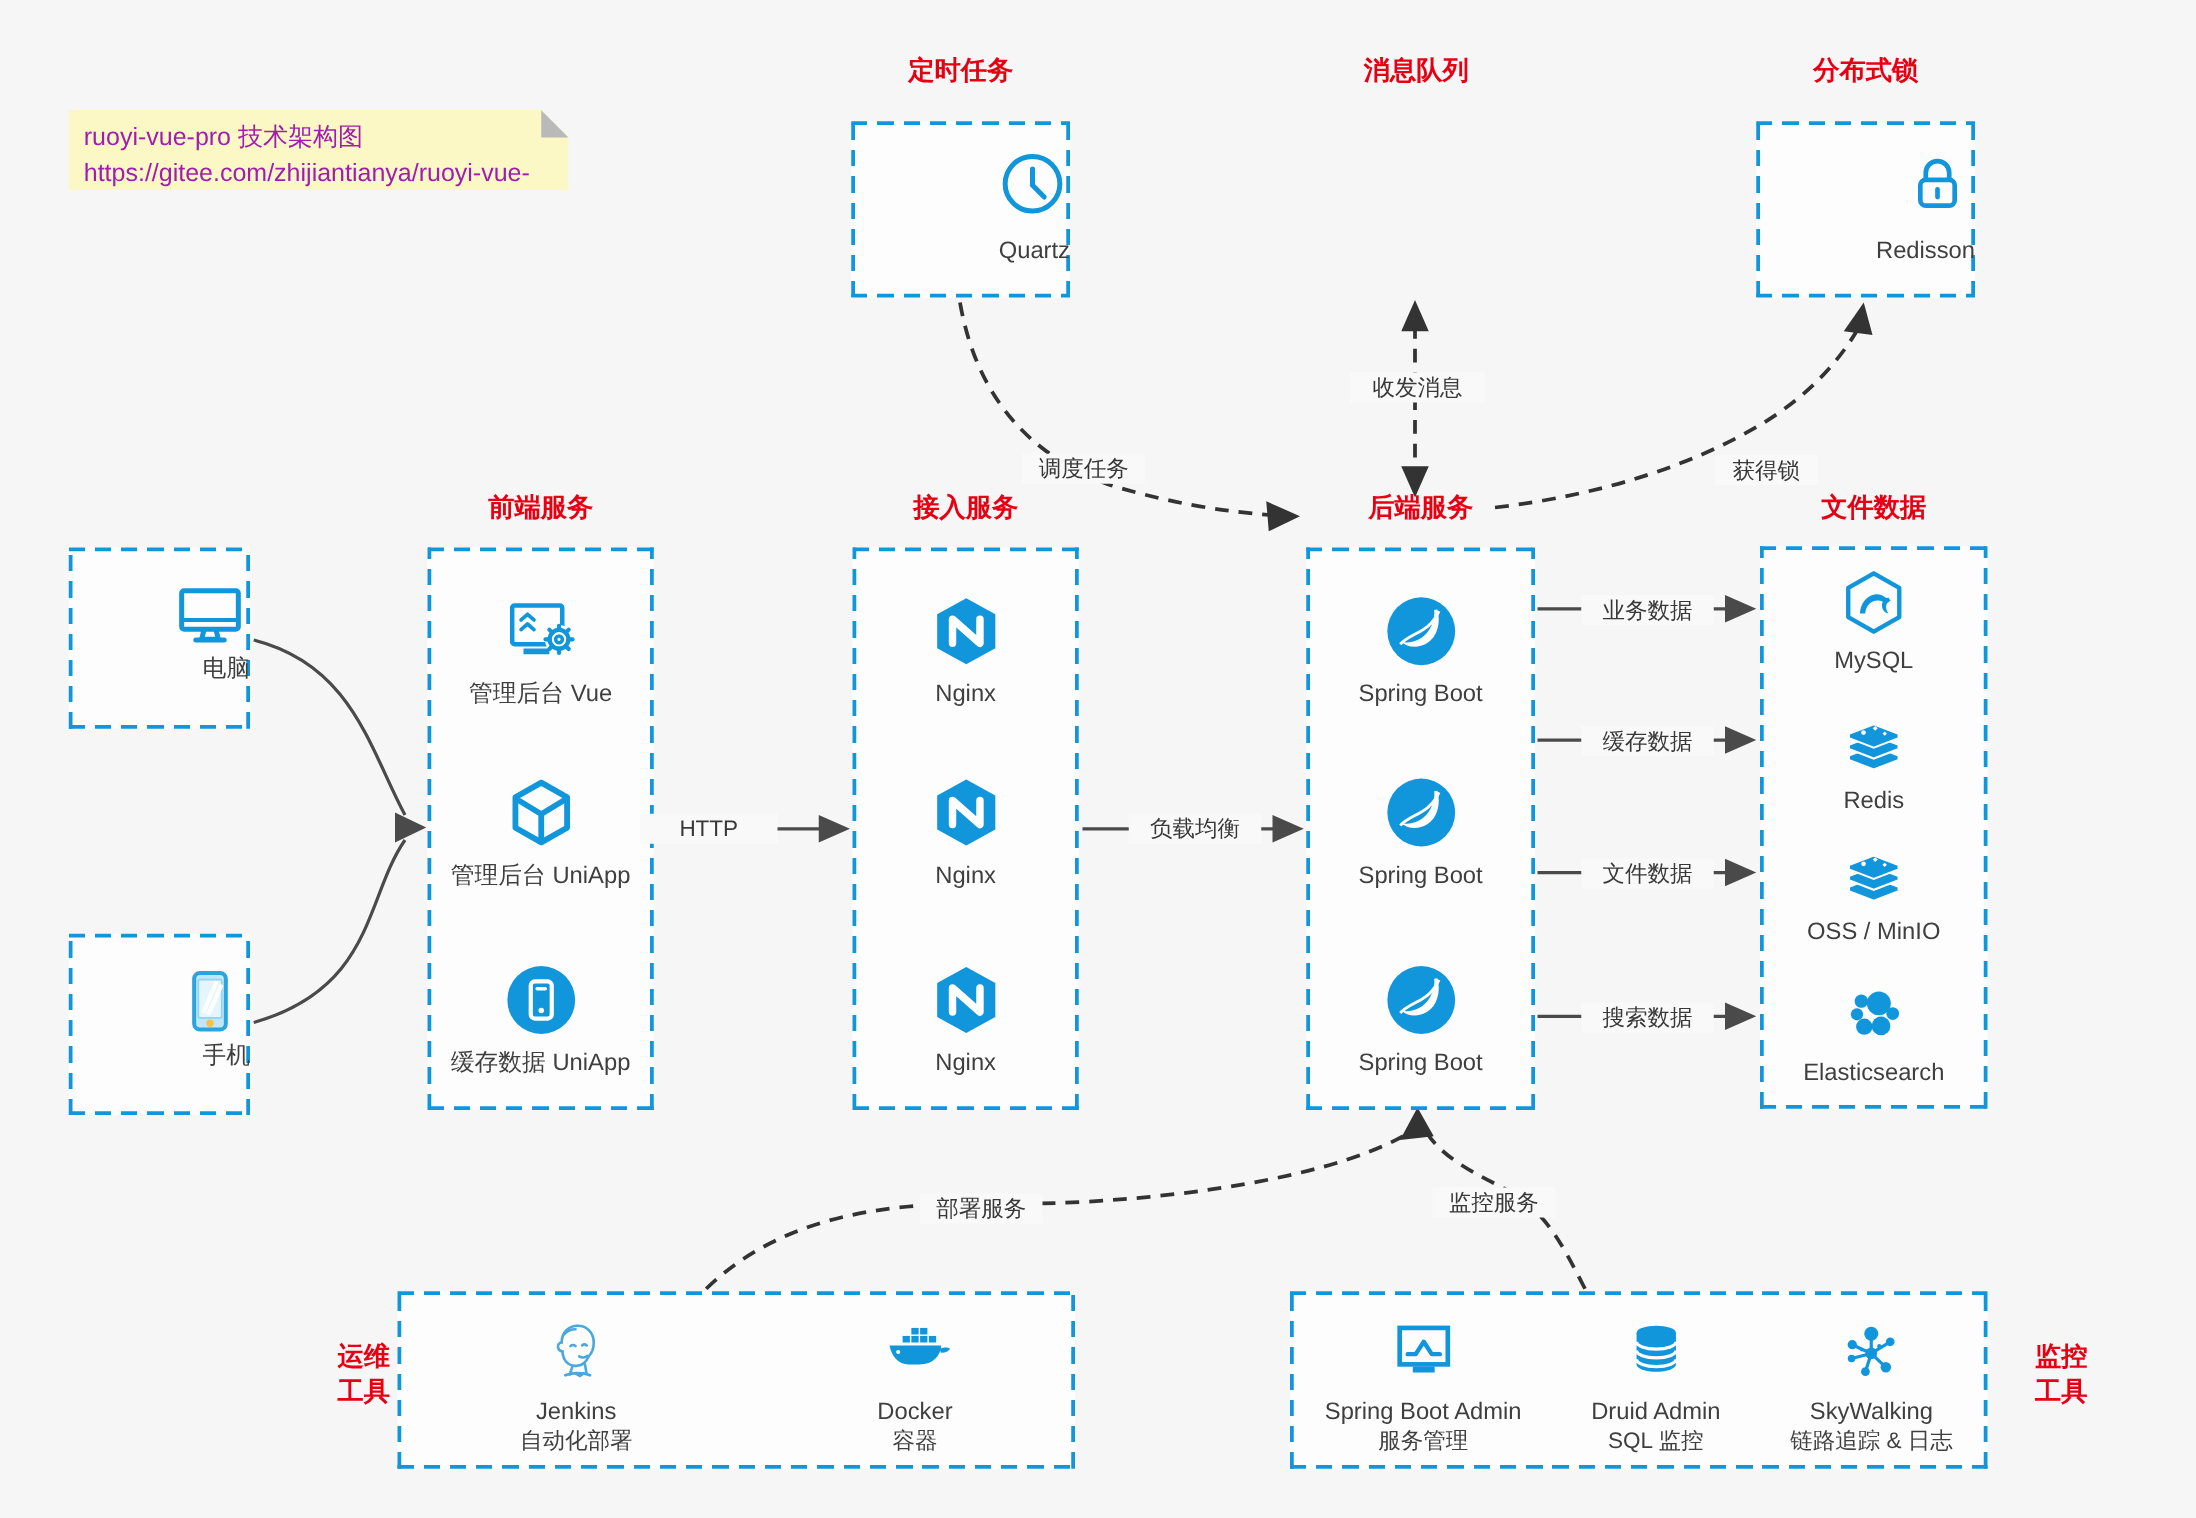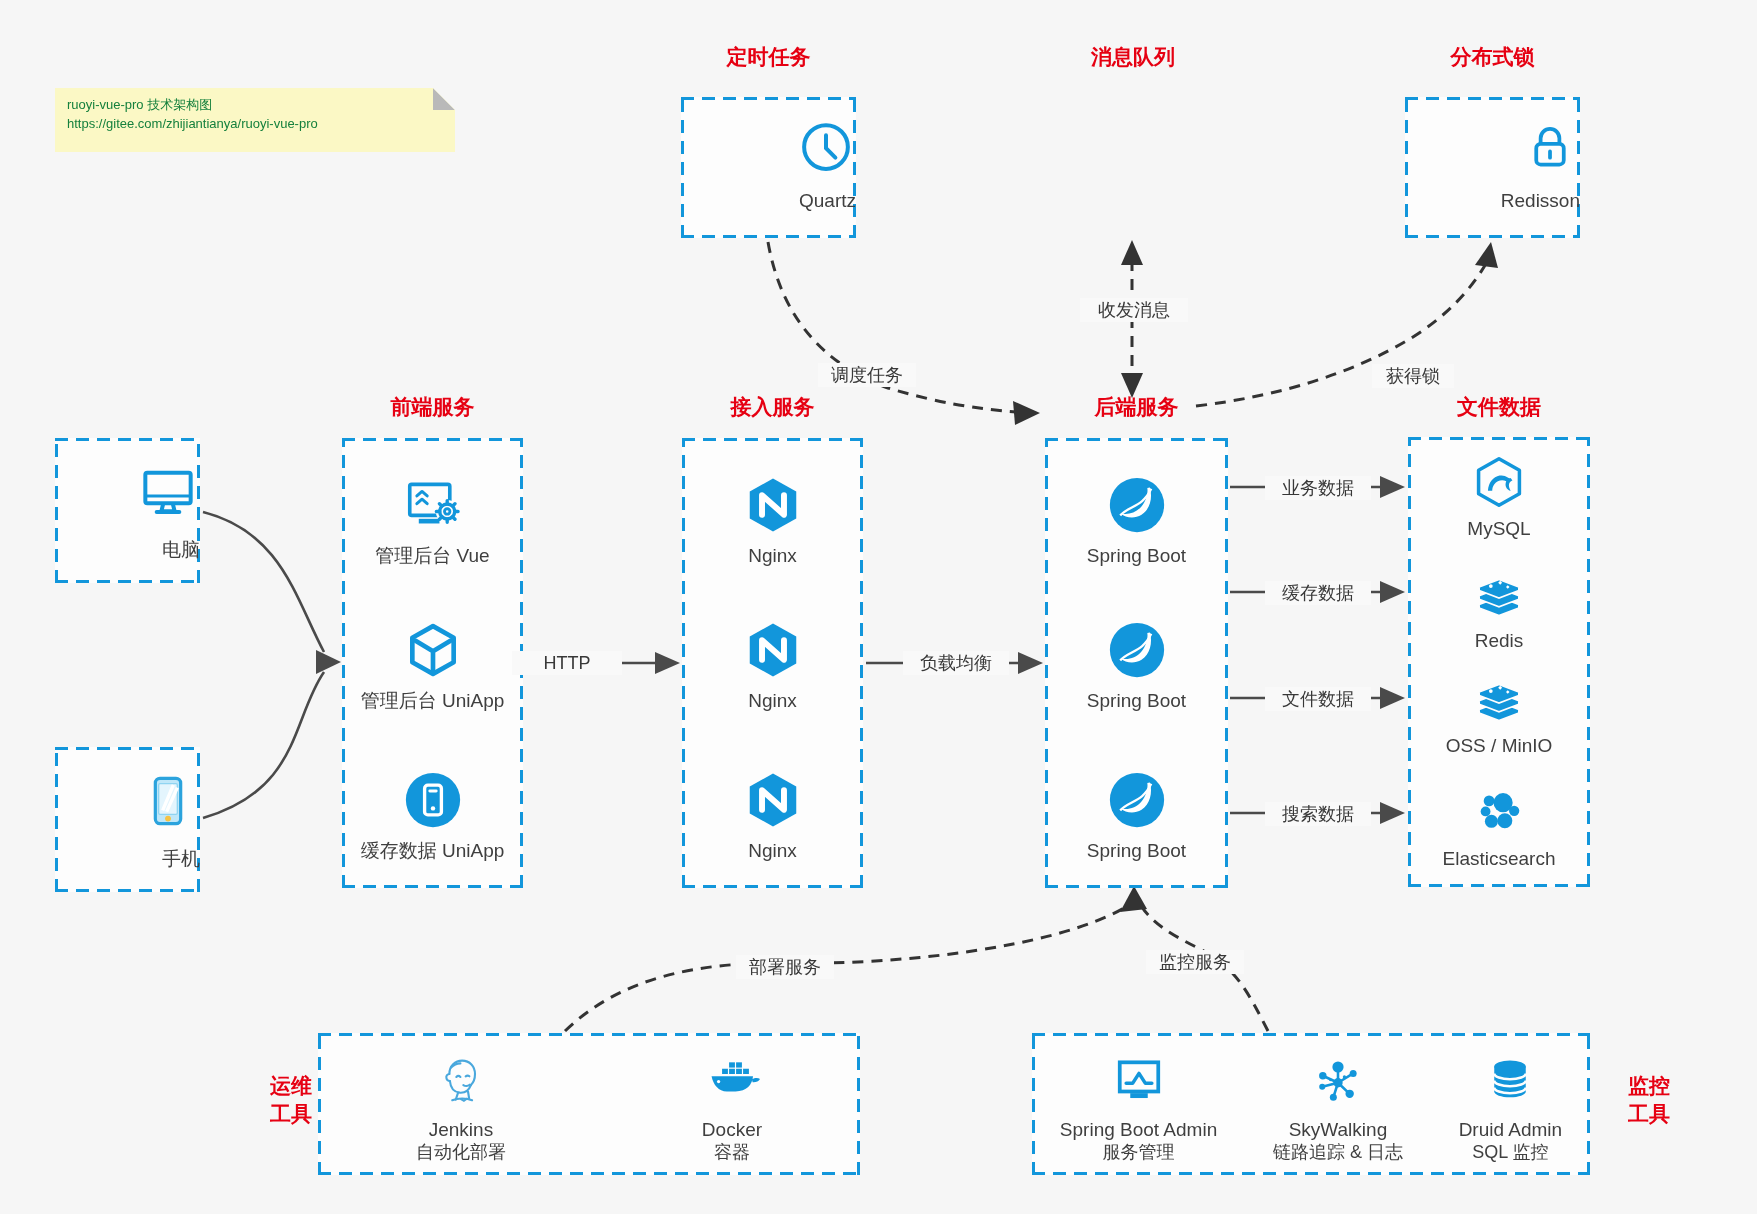--- a/index.html
+++ b/index.html
@@ -2,21 +2,21 @@
 <html><head>
 <meta charset="utf-8">
 <style>
   html,body{margin:0;padding:0;background:#f6f6f6;}
   #canvas{position:relative;width:1757px;height:1214px;background:#f6f6f6;overflow:hidden;
           font-family:"Liberation Sans","DejaVu Sans",sans-serif;color:#3f3f3f;}
   #wires{position:absolute;left:0;top:0;width:1757px;height:1214px;}
 
   
   .note{position:absolute;left:55px;top:88px;width:400px;height:64px;background:#fbf8c5;
-        padding:8px 12px;box-sizing:border-box;font-size:13px;line-height:1.45;color:#15803d;
+        padding:8px 12px;box-sizing:border-box;font-size:20px;line-height:1.45;color:#a21caf;
         clip-path:polygon(0 0,calc(100% - 22px) 0,100% 22px,100% 100%,0 100%);}
   .note-fold{position:absolute;right:0;top:0;width:0;height:0;
         border-bottom:22px solid #b9b9b9;border-right:22px solid transparent;}
 
   
   .dbox{position:absolute;--c:#1296db;background-color:#fdfdfd;background-image:
       repeating-linear-gradient(90deg,var(--c) 0 13px,transparent 13px 21px),
       repeating-linear-gradient(90deg,var(--c) 0 13px,transparent 13px 21px),
       repeating-linear-gradient(0deg,var(--c) 0 13px,transparent 13px 21px),
       repeating-linear-gradient(0deg,var(--c) 0 13px,transparent 13px 21px);
@@ -27,21 +27,21 @@
   .sec-title{position:absolute;font-size:21px;font-weight:bold;color:#e60012;text-align:center;line-height:26px;}
 
   .vbox{display:flex;flex-direction:column;align-items:flex-end;}
   .topbox{padding-top:20px;box-sizing:border-box;}
   .topbox .icon svg{width:60px;height:60px;display:block;}
   .topbox .ilabel{margin-top:12px;}
   .ilabel{font-size:19px;color:#3f3f3f;line-height:24px;text-align:center;}
 
   .client{padding-top:22px;box-sizing:border-box;}
   .client .icon svg{width:64px;height:64px;display:block;}
-  .client .ilabel{margin-top:14px;}
+  .client .ilabel{margin-top:0;}
 
   .col .item{position:absolute;left:0;width:100%;display:flex;flex-direction:column;align-items:center;}
   .col .item .icon svg{width:62px;height:62px;display:block;}
   .col .item .ilabel{margin-top:8px;}
   .col.storage .item .icon svg{width:56px;height:56px;}
   .col.storage .item .ilabel{margin-top:7px;}
 
   .botbox{display:flex;justify-content:space-around;align-items:flex-start;padding-top:20px;box-sizing:border-box;}
   .botbox .tool{display:flex;flex-direction:column;align-items:center;}
   .botbox .tool .icon svg{width:56px;height:56px;display:block;margin-bottom:9px;}
@@ -365,48 +365,48 @@
           <path d="M13 26 h5.5 l5.5 -8.5 5.5 8.5 h5.5" stroke-width="3" stroke-linejoin="round" stroke-linecap="round"></path>
           <path d="M16.5 36.5 h15" stroke-width="4.2"></path>
         </svg>
       </div>
       <div class="tool-name">Spring Boot Admin</div>
       <div class="tool-desc">服务管理</div>
     </div>
     <div class="tool">
       <div class="icon">
         <svg viewBox="0 0 48 48">
+          <ellipse cx="24" cy="11.5" rx="13.5" ry="5" fill="#1296db"></ellipse>
+          <path d="M10.5 11.5 v21.5 c0 2.8 6 5 13.5 5 s13.5 -2.2 13.5 -5 V11.5 Z" fill="#1296db"></path>
+          <path d="M10.5 17.5 c0 2.8 6 5 13.5 5 s13.5 -2.2 13.5 -5 M10.5 23.5 c0 2.8 6 5 13.5 5 s13.5 -2.2 13.5 -5 M10.5 29.5 c0 2.8 6 5 13.5 5 s13.5 -2.2 13.5 -5" stroke="#fdfdfd" stroke-width="2.2" fill="none"></path>
+        </svg>
+      </div>
+      <div class="tool-name">Druid Admin</div>
+      <div class="tool-desc">SQL 监控</div>
+    </div>
+    <div class="tool">
+      <div class="icon">
+        <svg viewBox="0 0 48 48">
           <path d="M24 25.5 L24 12 M24 25.5 L11 19.5 M24 25.5 L10.5 29 M24 25.5 L20 38 M24 25.5 L34 35 M24 25.5 L37 17.5" fill="none" stroke="#1296db" stroke-width="2.2"></path>
           <g fill="#1296db">
             <circle cx="24" cy="12" r="4.8"></circle>
               <circle cx="11" cy="19.5" r="3.2"></circle>
               <circle cx="10.5" cy="29" r="2.6"></circle>
             <circle cx="20" cy="38" r="3"></circle>
               <circle cx="34" cy="35" r="3.6"></circle>
               <circle cx="37" cy="17.5" r="3"></circle>
             <circle cx="24" cy="25.5" r="4"></circle>
               <circle cx="29.5" cy="20.5" r="1.4"></circle>
               <circle cx="17.5" cy="23" r="1.2"></circle>
           </g>
         </svg>
       </div>
       <div class="tool-name">SkyWalking</div>
       <div class="tool-desc">链路追踪 &amp; 日志</div>
     </div>
-    <div class="tool">
-      <div class="icon">
-        <svg viewBox="0 0 48 48">
-          <ellipse cx="24" cy="11.5" rx="13.5" ry="5" fill="#1296db"></ellipse>
-          <path d="M10.5 11.5 v21.5 c0 2.8 6 5 13.5 5 s13.5 -2.2 13.5 -5 V11.5 Z" fill="#1296db"></path>
-          <path d="M10.5 17.5 c0 2.8 6 5 13.5 5 s13.5 -2.2 13.5 -5 M10.5 23.5 c0 2.8 6 5 13.5 5 s13.5 -2.2 13.5 -5 M10.5 29.5 c0 2.8 6 5 13.5 5 s13.5 -2.2 13.5 -5" stroke="#fdfdfd" stroke-width="2.2" fill="none"></path>
-        </svg>
-      </div>
-      <div class="tool-name">Druid Admin</div>
-      <div class="tool-desc">SQL 监控</div>
-    </div>
   </div>
 
   <div class="alabel" style="left:512px;top:651px;width:106px">HTTP</div>
   <div class="alabel" style="left:903px;top:651px;width:102px">负载均衡</div>
   <div class="alabel" style="left:818px;top:363px;width:94px">调度任务</div>
   <div class="alabel" style="left:1080px;top:298px;width:104px">收发消息</div>
   <div class="alabel" style="left:1372px;top:364px;width:78px">获得锁</div>
   <div class="alabel" style="left:1265px;top:476px;width:102px">业务数据</div>
   <div class="alabel" style="left:1265px;top:581px;width:102px">缓存数据</div>
   <div class="alabel" style="left:1265px;top:687px;width:102px">文件数据</div>

